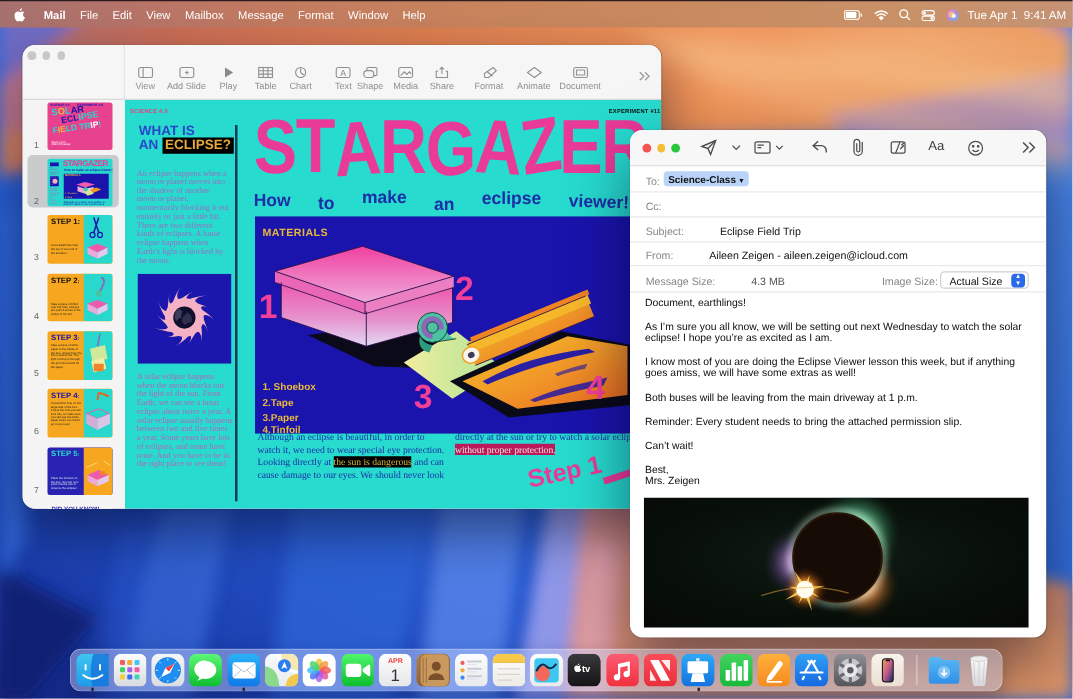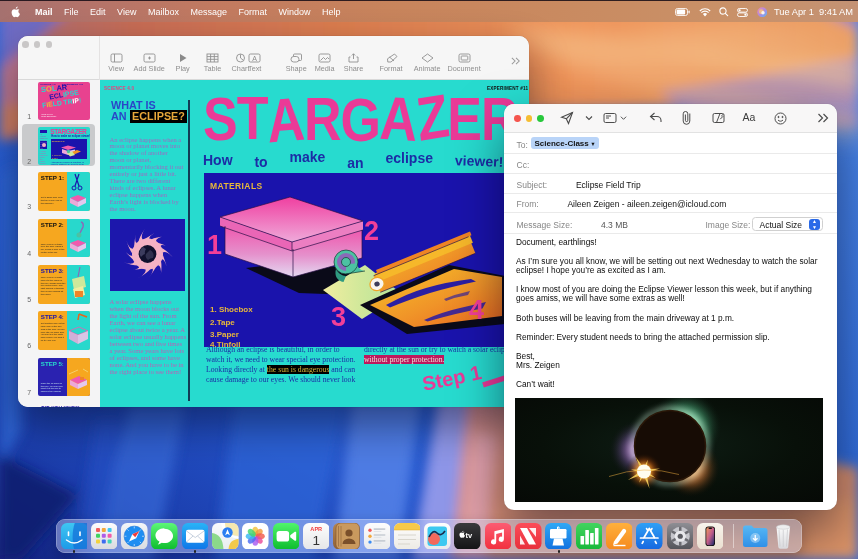--- a/index.html
+++ b/index.html
@@ -188,21 +188,21 @@
             <path d="M4 1 L10.5 5 L4 9 Z" fill="#8a8a8a"></path>
           </svg>Play</div>
         <div class="ktool" style="left: 164.9px; width: 60px;"><svg width="13" height="10" viewBox="0 0 13 10" fill="none" stroke="#909090" stroke-width="0.9">
             <rect x="1" y="1" width="11" height="8"></rect>
             <path d="M1 3.6 h11 M1 6.3 h11 M4.6 1 v8 M8.3 1 v8"></path>
           </svg>Table</div>
         <div class="ktool" style="left: 192.8px; width: 60px;"><svg width="13" height="10" viewBox="0 0 13 10" fill="none" stroke="#909090" stroke-width="0.9">
             <circle cx="6.5" cy="5" r="4"></circle>
             <path d="M6.5 5 V1.4 M6.5 5 L9 7"></path>
           </svg>Chart</div>
-        <div class="ktool" style="left: 207px; width: 60px;"><svg width="13" height="10" viewBox="0 0 13 10" fill="none" stroke="#909090" stroke-width="0.9">
+        <div class="ktool" style="left: 227px; width: 60px;"><svg width="13" height="10" viewBox="0 0 13 10" fill="none" stroke="#909090" stroke-width="0.9">
             <rect x="1" y="1" width="11" height="8" rx="1.5"></rect>
             <text x="6.5" y="7.6" font-size="7" fill="#8a8a8a" stroke="none" text-anchor="middle" font-family="Liberation Sans">A</text>
           </svg>Text</div>
         <div class="ktool" style="left: 248.5px; width: 60px;"><svg width="13" height="10" viewBox="0 0 13 10" fill="none" stroke="#909090" stroke-width="0.9">
             <rect x="3.5" y="1" width="8" height="6.5" rx="1"></rect>
             <rect x="1" y="3.5" width="8" height="5.5" rx="2.7" fill="#f6f6f6"></rect>
           </svg>Shape</div>
         <div class="ktool" style="left: 276.9px; width: 60px;"><svg width="13" height="10" viewBox="0 0 13 10" fill="none" stroke="#909090" stroke-width="0.9">
             <rect x="1" y="1" width="11" height="8" rx="1.5"></rect>
             <path d="M2.5 7.5 L5.5 4.5 L7.5 6.5 L9.5 4.5 L11 6"></path>
@@ -533,22 +533,22 @@
       <span style="position:absolute;left:7px;top:2.5px;font-weight:normal;">Actual Size</span>
       <span style="position:absolute;right:1.5px;top:1.5px;width:11px;height:11px;background:#2a6ae8;border-radius:3px;color:#fff;font-size:5px;text-align:center;line-height:5.5px;">▲<br>▼</span>
     </span>
   </div>
   <div id="mbody">
     <p>Document, earthlings!</p>
     <p>As I’m sure you all know, we will be setting out next Wednesday to watch the solar eclipse! I hope you’re as excited as I am.</p>
     <p>I know most of you are doing the Eclipse Viewer lesson this week, but if anything goes amiss, we will have some extras as well!</p>
     <p>Both buses will be leaving from the main driveway at 1 p.m.</p>
     <p>Reminder: Every student needs to bring the attached permission slip.</p>
+    <p>Can’t wait!</p>
     <p>Best,<br>Mrs. Zeigen</p>
-    <p>Can’t wait!</p>
   </div>
   <svg id="meclipse" style="position:absolute;left:11px;top:293.5px;" width="308" height="104.5" viewBox="0 0 308 104.5">
     <defs>
       <radialGradient id="ebg" cx="0.5" cy="0.45" r="0.75">
         <stop offset="0" stop-color="#0e1d14"></stop>
         <stop offset="0.55" stop-color="#081009"></stop>
         <stop offset="1" stop-color="#060906"></stop>
       </radialGradient>
       <radialGradient id="cg" cx="0.5" cy="0.5" r="0.5">
         <stop offset="0.3" stop-color="#8ee8b8" stop-opacity="0.85"></stop>

